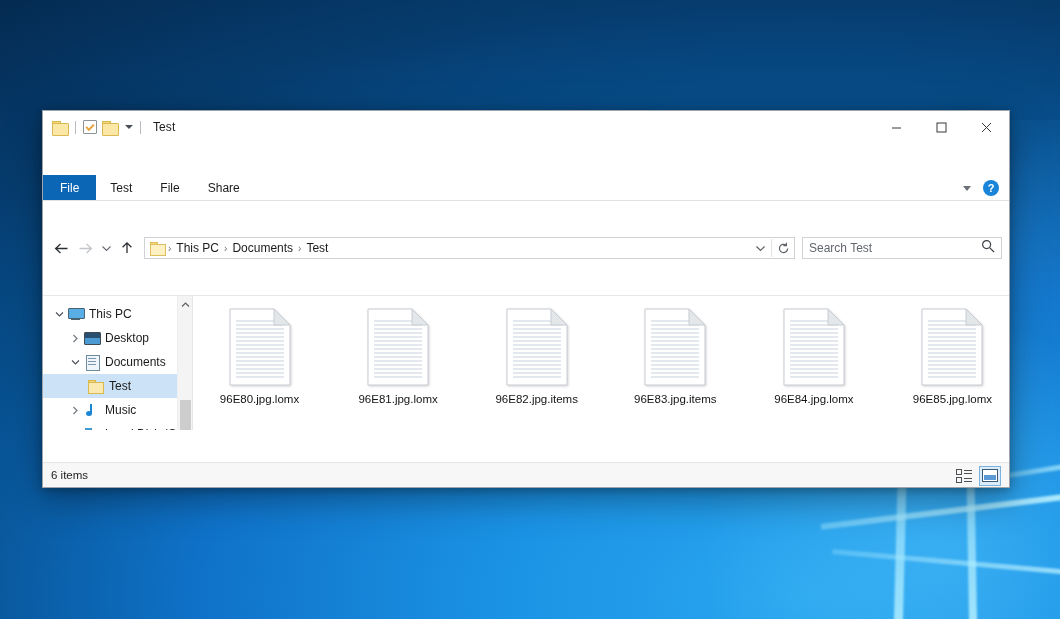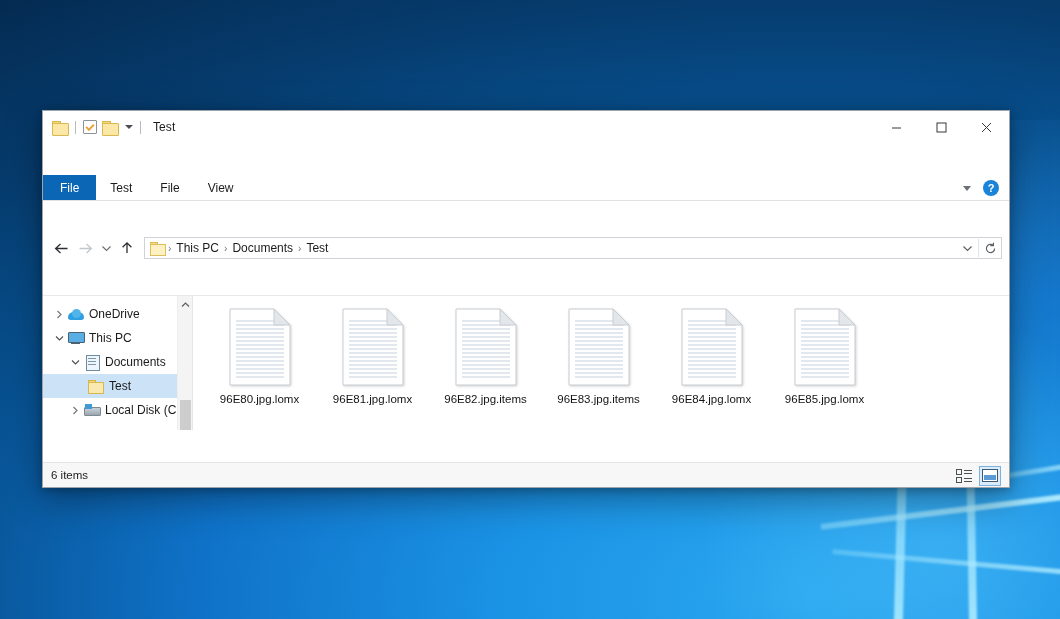--- a/index.html
+++ b/index.html
@@ -296,20 +296,21 @@
   #sb-thumb {
     position: absolute; left: 2px; top: 88px; width: 11px; height: 105px;
     background: #cdcdcd;
   }
 
   
   #content { flex: 1; background: #ffffff; position: relative; overflow: hidden; }
   #filegrid {
     display: flex; flex-wrap: wrap; align-content: flex-start;
     padding: 8px 0 0 10px;
+    justify-content: space-between;
   }
   .fitem {
     width: 113px; height: 122px; display: flex; flex-direction: column;
     align-items: center; padding-top: 4px;
   }
   .fico {
     width: 62px; height: 78px; position: relative;
     filter: drop-shadow(1px 1px 1px rgba(0,0,0,0.16));
   }
   .fname {
@@ -371,21 +372,21 @@
               <line x1="10" y1="1" x2="1" y2="10" stroke="currentColor" stroke-width="1"></line>
             </svg>
         </div>
       </div>
     </div>
 
     <div id="ribbon">
       <div class="rtab file">File</div>
       <div class="rtab">Test</div>
       <div class="rtab">File</div>
-      <div class="rtab">View</div>
+      <div class="rtab">Share</div>
       <div id="ribbon-right">
         <span class="chev-dn"></span>
         <span class="help-ico">?</span>
       </div>
     </div>
 
     <div id="addrrow">
       <div class="navbtn">
         <svg width="15" height="13" viewBox="0 0 15 13">
             <path d="M6.5 2 L1.6 6.5 L6.5 11 M1.8 6.5 H13.5" fill="none" stroke="#2b2f33" stroke-width="1.3"></path>
@@ -423,51 +424,60 @@
         </span>
         <span class="addr-div"></span>
         <span class="addr-btn">
           <svg width="13" height="13" viewBox="0 0 13 13">
               <path d="M10.6 6.5 a4.1 4.1 0 1 1 -1.3 -3" fill="none" stroke="#5b6066" stroke-width="1.2"></path>
               <path d="M9.4 0.7 V3.7 H6.4" fill="none" stroke="#5b6066" stroke-width="1.2"></path>
             </svg>
         </span>
       </div>
 
+      <div id="searchbox">
+        <input id="search-input" type="text" placeholder="Search Test" style="">
+        <span>
+          <svg width="14" height="14" viewBox="0 0 14 14">
+              <circle cx="5.6" cy="5.6" r="4" fill="none" stroke="#3c4146" stroke-width="1.2"></circle>
+              <line x1="8.6" y1="8.6" x2="13" y2="13" stroke="#3c4146" stroke-width="1.2"></line>
+            </svg>
+        </span>
+      </div>
     </div>
 
     <div id="body">
 
       <div id="sidebar">
         <div id="tree">
 
-          <div class="titem ind1">
-            <span class="tw">
-              <svg width="7" height="9" viewBox="0 0 7 9">
-                  <path d="M1.5 1 L5 4.5 L1.5 8" fill="none" stroke="#6f757b" stroke-width="1.1"></path>
-                </svg>
-            </span>
-            <span class="ticon">
-                <span class="ic-cloud"></span>
-              </span>
-            <span class="tlabel">OneDrive</span>
-          </div>
 
           <div class="titem ind1">
             <span class="tw expanded">
               <svg width="9" height="7" viewBox="0 0 9 7">
                   <path d="M1 1.5 L4.5 5 L8 1.5" fill="none" stroke="#4b5055" stroke-width="1.1"></path>
                 </svg>
             </span>
             <span class="ticon">
                 <span class="ic-pc"></span>
               </span>
             <span class="tlabel">This PC</span>
           </div>
 
+          <div class="titem ind2">
+            <span class="tw">
+              <svg width="7" height="9" viewBox="0 0 7 9">
+                  <path d="M1.5 1 L5 4.5 L1.5 8" fill="none" stroke="#6f757b" stroke-width="1.1"></path>
+                </svg>
+            </span>
+            <span class="ticon">
+                <span class="ic-desktop"></span>
+              </span>
+            <span class="tlabel">Desktop</span>
+          </div>
 
           <div class="titem ind2">
             <span class="tw expanded">
               <svg width="9" height="7" viewBox="0 0 9 7">
                   <path d="M1 1.5 L4.5 5 L8 1.5" fill="none" stroke="#4b5055" stroke-width="1.1"></path>
                 </svg>
             </span>
             <span class="ticon">
                 <span class="ic-doc"></span>
               </span>
@@ -475,20 +485,31 @@
           </div>
 
           <div class="titem ind3 sel">
             <span class="ticon">
                 <span class="ic-folder"></span>
               </span>
             <span class="tlabel">Test</span>
           </div>
 
 
+          <div class="titem ind2">
+            <span class="tw">
+              <svg width="7" height="9" viewBox="0 0 7 9">
+                  <path d="M1.5 1 L5 4.5 L1.5 8" fill="none" stroke="#6f757b" stroke-width="1.1"></path>
+                </svg>
+            </span>
+            <span class="ticon">
+                <span class="ic-music"></span>
+              </span>
+            <span class="tlabel">Music</span>
+          </div>
 
 
 
           <div class="titem ind2">
             <span class="tw">
               <svg width="7" height="9" viewBox="0 0 7 9">
                   <path d="M1.5 1 L5 4.5 L1.5 8" fill="none" stroke="#6f757b" stroke-width="1.1"></path>
                 </svg>
             </span>
             <span class="ticon">

